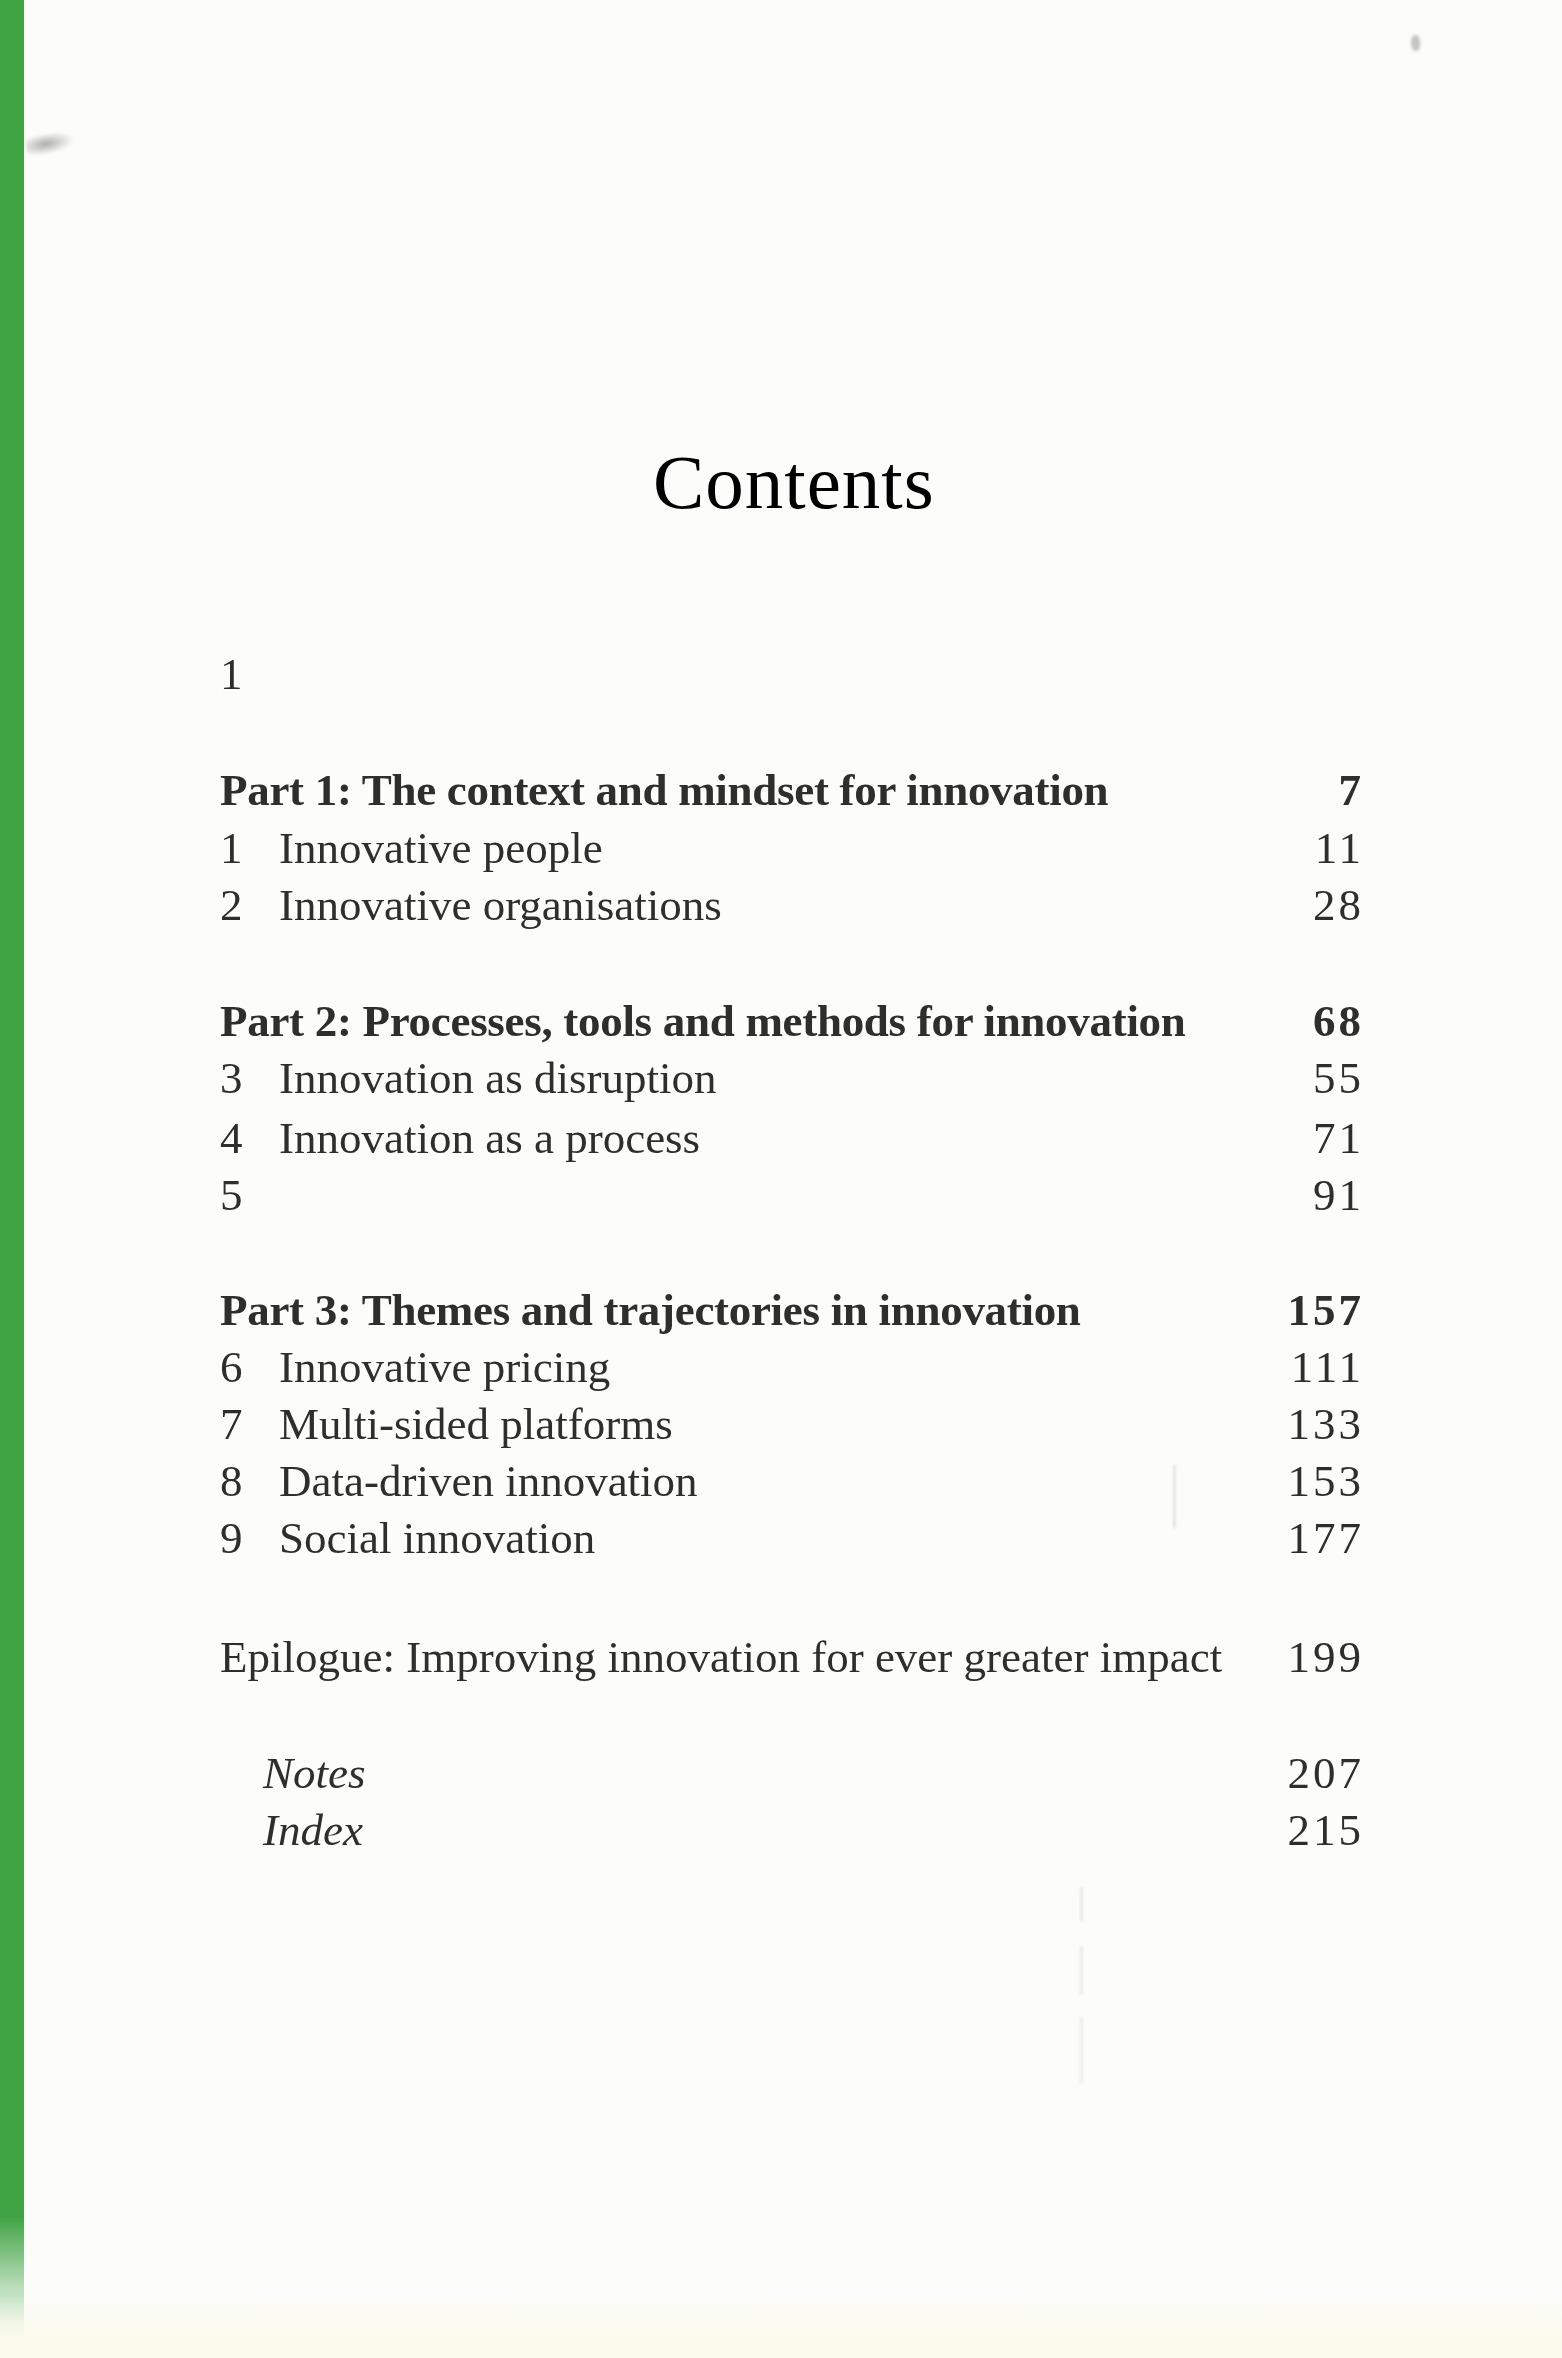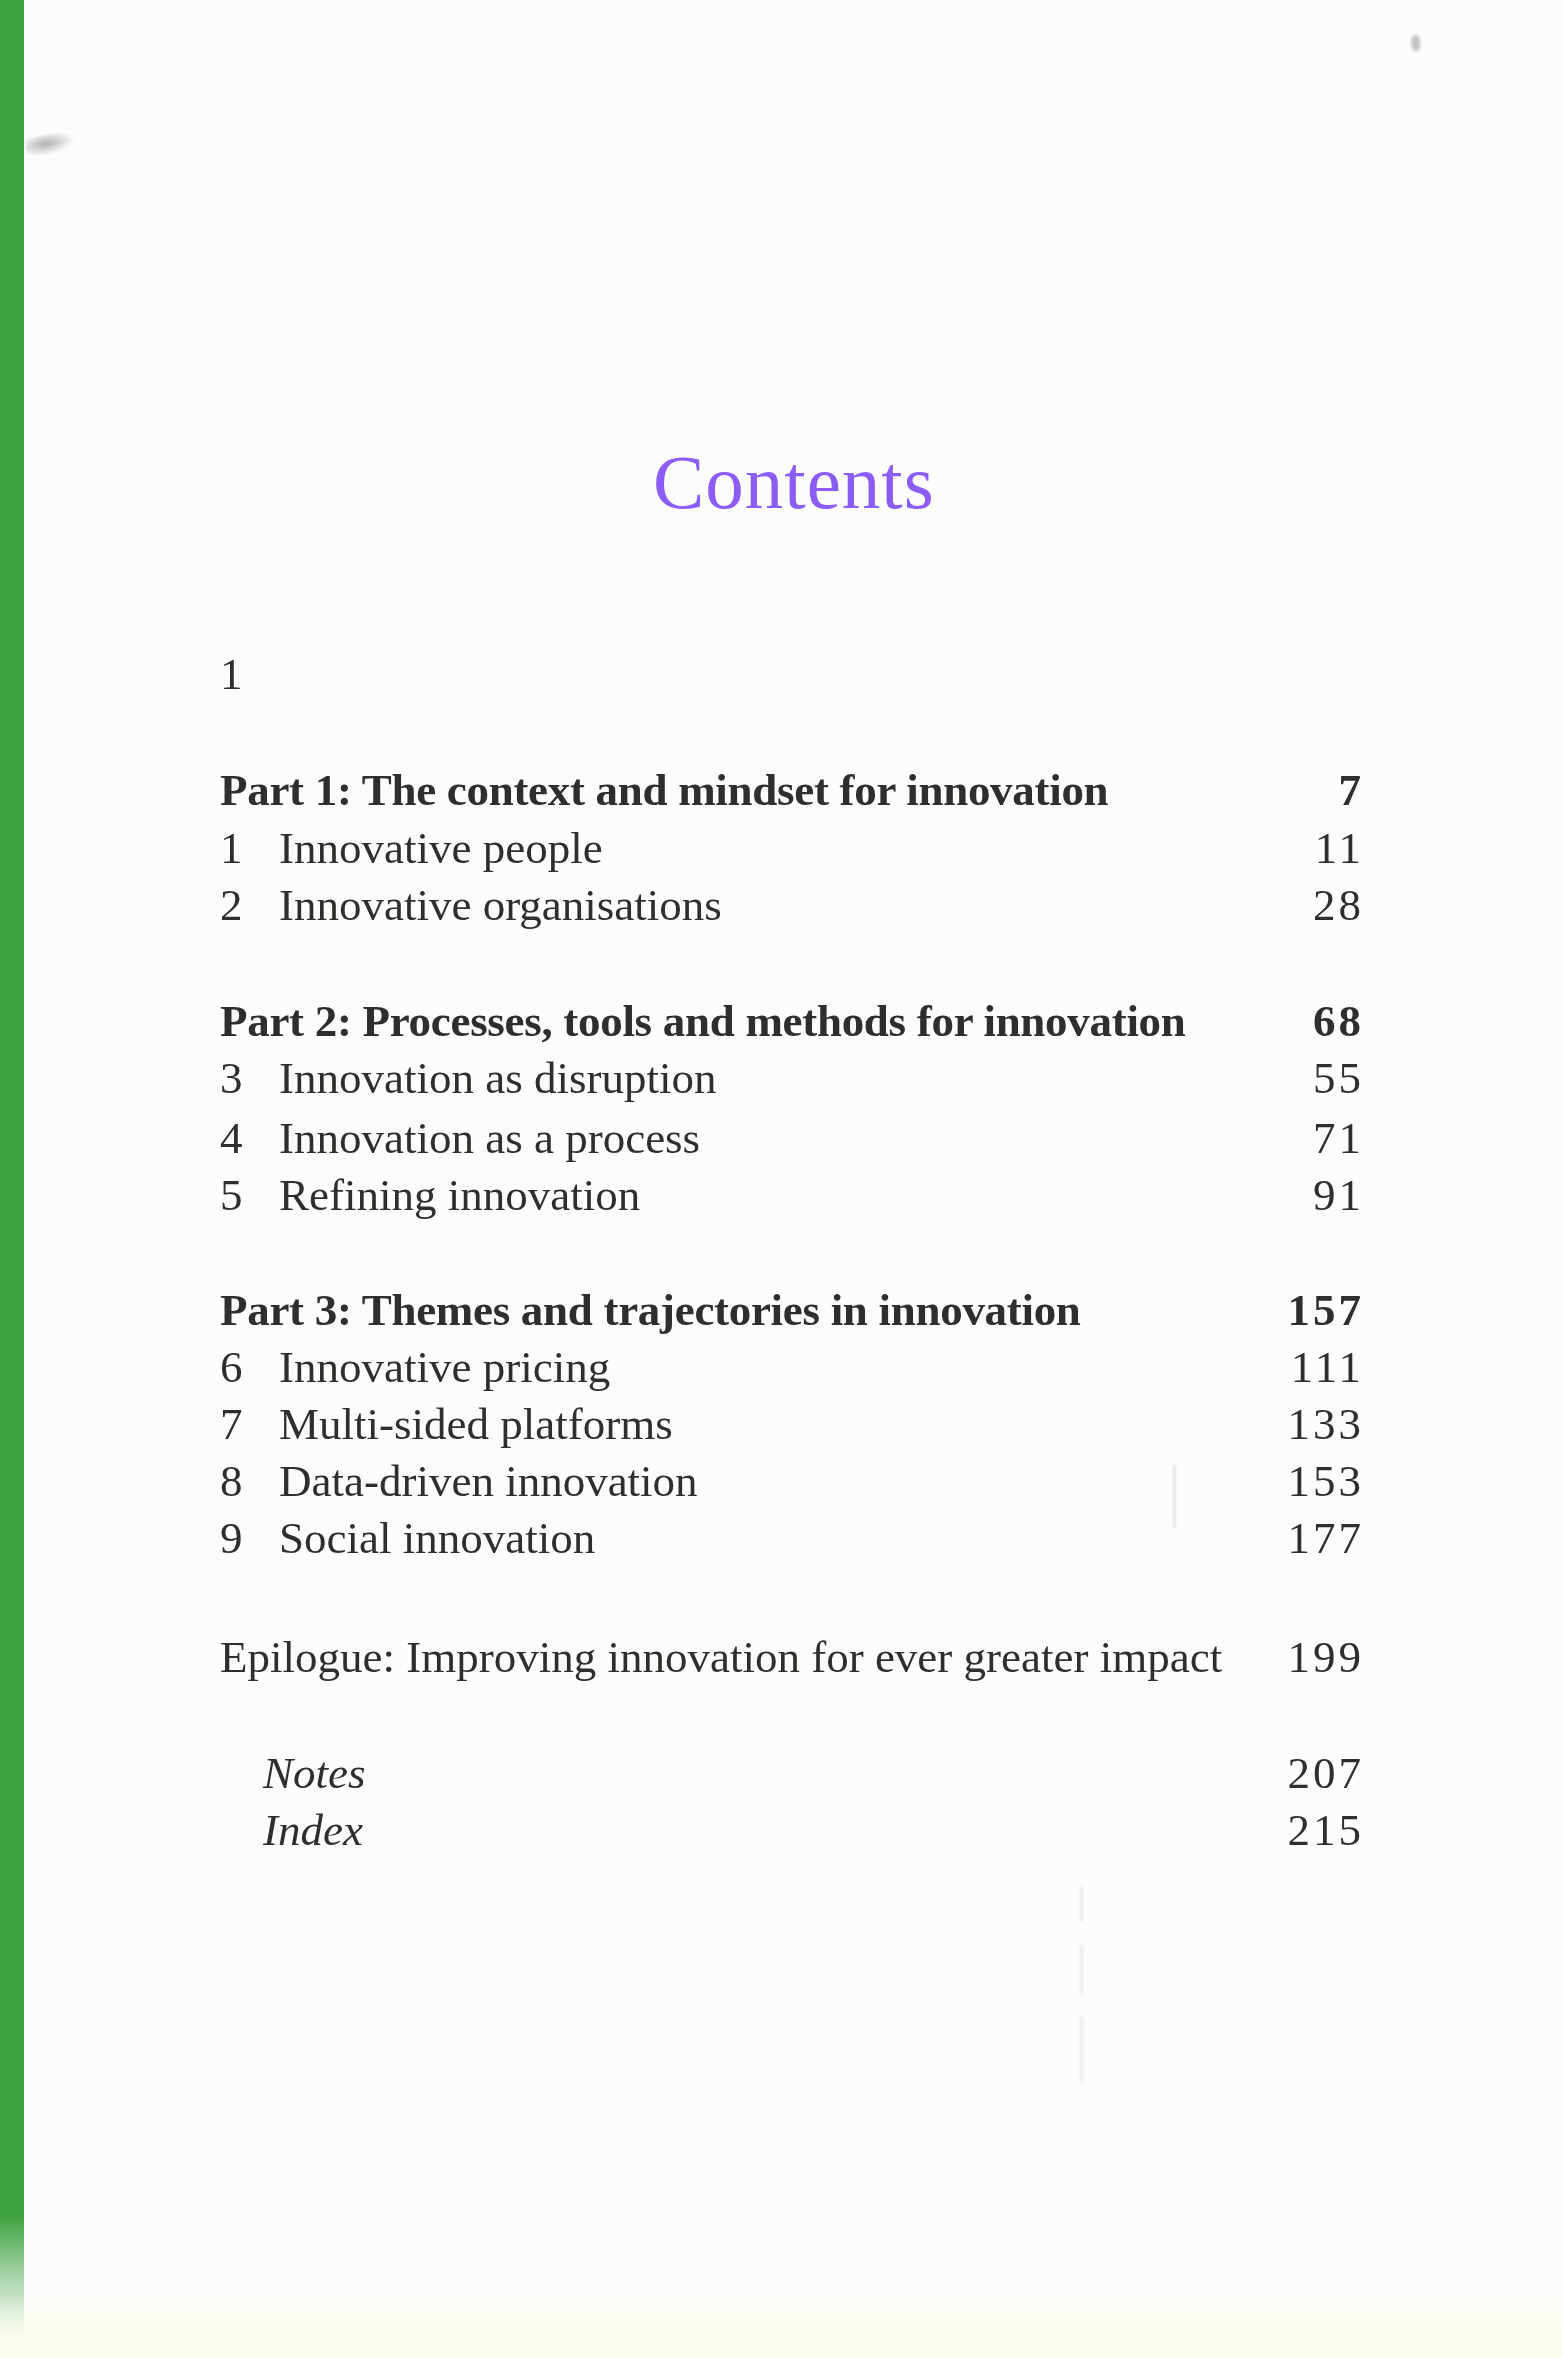--- a/index.html
+++ b/index.html
@@ -47,21 +47,21 @@
     position: absolute; left: 0; bottom: 0; width: 100%; height: 63px;
     background: linear-gradient(to bottom, rgba(252,252,236,0) 0%, #fbfbec 70%);
   }
 
   
   .title {
     position: absolute; left: 0; top: 389px; width: 100%;
     padding-left: 25.6px; box-sizing: border-box;
     text-align: center;
     font-size: 77px; line-height: 83px; font-weight: 400;
-    color: #8b5cf6;
+    color: #000000;
     letter-spacing: 1px;
   }
 
   
   .row {
     position: absolute; left: 220px; right: 201px; height: 57px;
     display: flex; justify-content: space-between; align-items: baseline;
     font-size: 45px; line-height: 57px;
     white-space: nowrap;
   }
@@ -131,21 +131,20 @@
     <span class="left">
         <span class="num">4</span>
         <span class="label">Innovation as a process</span>
       </span>
     <span class="page-num">71</span>
   </div>
 
   <div class="row" style="top:1167px">
     <span class="left">
         <span class="num">5</span>
-        <span class="label">Refining innovation</span>
       </span>
     <span class="page-num">91</span>
   </div>
 
   <div class="row part" style="top:1282px">
     <span class="left">
         <span class="label">Part 3: Themes and trajectories in innovation</span>
       </span>
     <span class="page-num">157</span>
   </div>

